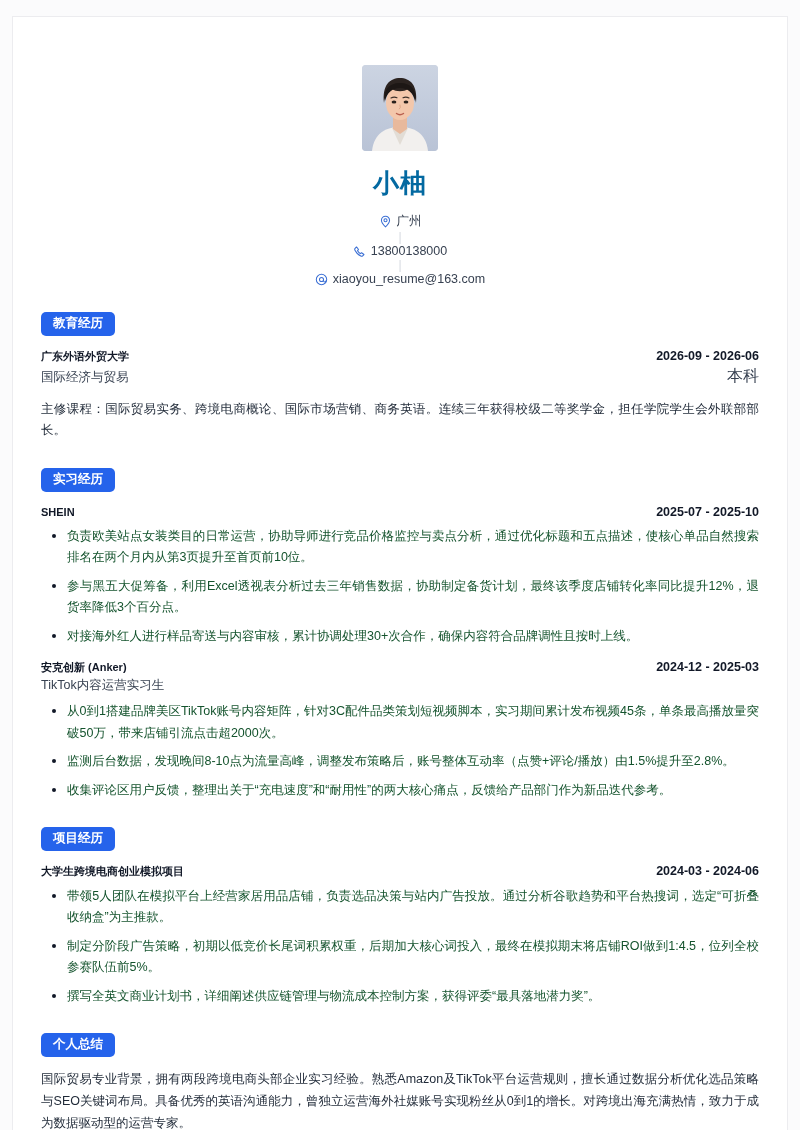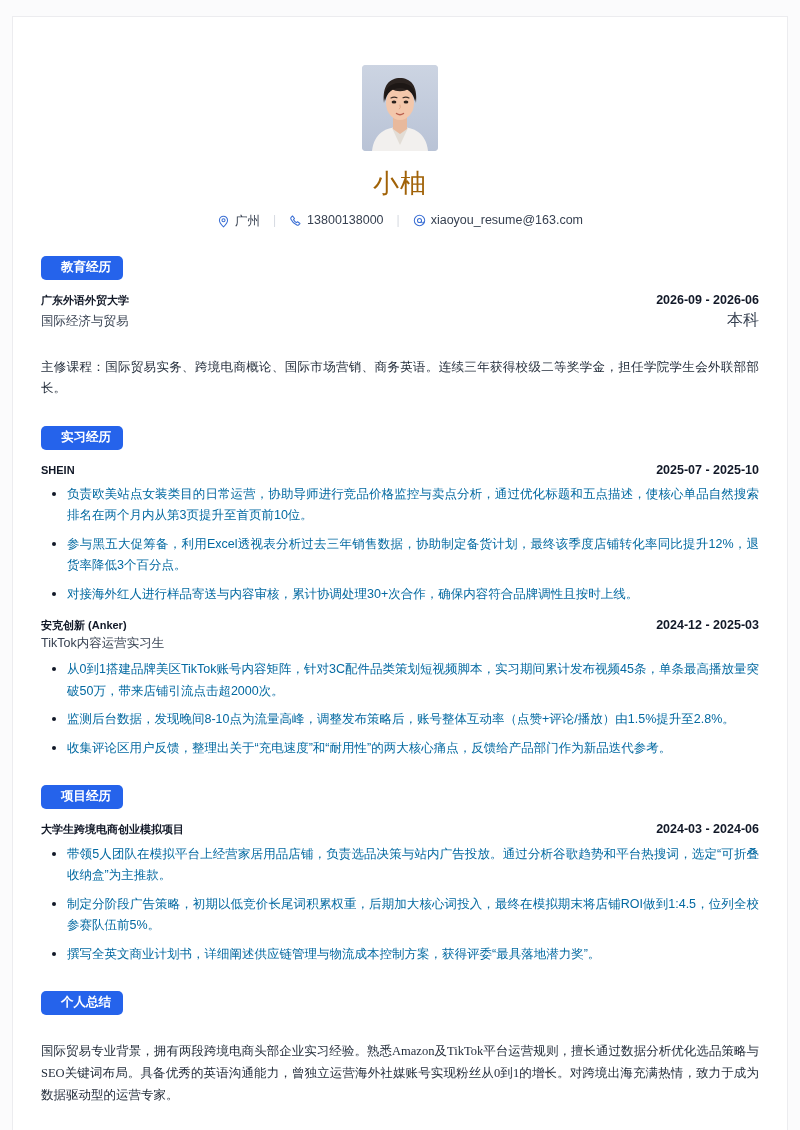--- a/index.html
+++ b/index.html
@@ -29,47 +29,48 @@
     width: 76px; height: 86px;
     margin: 0 auto;
     border-radius: 4px;
     overflow: hidden;
     background: #cfd6e2;
     position: relative;
   }
   .avatar svg { display: block; width: 100%; height: 100%; }
   .full-name {
     font-size: 26px;
-    font-weight: 400;
-    color: #a16207;
+    font-weight: 700;
+    color: #0369a1;
     margin-top: 15px;
     letter-spacing: 1px;
   }
   .contact-row {
     margin-top: 12px;
     display: flex;
     justify-content: center;
-    align-items: flex-start;
+    align-items: center;
     font-size: 12.5px;
     color: #374151;
+    flex-direction: column;
   }
   .contact-item { display: flex; align-items: center; gap: 5px; }
   .contact-sep { color: #d6dae1; margin: 0 13px; font-size: 12px; }
   .cicon { width: 13px; height: 13px; display: block; color: #3b6fd4; }
   .cicon svg { width: 13px; height: 13px; display: block; }
 
   
   .section { margin-top: 26px; }
   .badge {
     display: inline-block;
     background: #2563eb;
     color: #ffffff;
     font-size: 12.5px;
     font-weight: 700;
-    padding: 5px 12px 6px 20px;
+    padding: 5px 12px 6px 12px;
     border-radius: 5px;
     line-height: 1;
   }
 
   
   .entry { margin-top: 13px; }
   .entry-head {
     display: flex;
     justify-content: space-between;
     align-items: baseline;
@@ -99,34 +100,33 @@
   .entry-sub-right {
     font-size: 16px;
     color: #374151;
     white-space: nowrap;
     padding-left: 14px;
   }
   .para {
     font-size: 12.5px;
     line-height: 1.75;
     color: #1f2937;
-    margin-top: 26px;
+    margin-top: 12px;
     text-align: justify;
-    font-family: Liberation Serif, serif;
   }
   ul.bullets {
     margin-top: 7px;
     list-style: none;
   }
   ul.bullets li {
     position: relative;
     padding-left: 26px;
     font-size: 12.5px;
     line-height: 1.72;
-    color: #0369a1;
+    color: #14532d;
     margin-top: 7px;
     text-align: justify;
   }
   ul.bullets li:first-child { margin-top: 0; }
   ul.bullets li::before {
     content: "";
     position: absolute;
     left: 11px;
     top: 8px;
     width: 4px;

